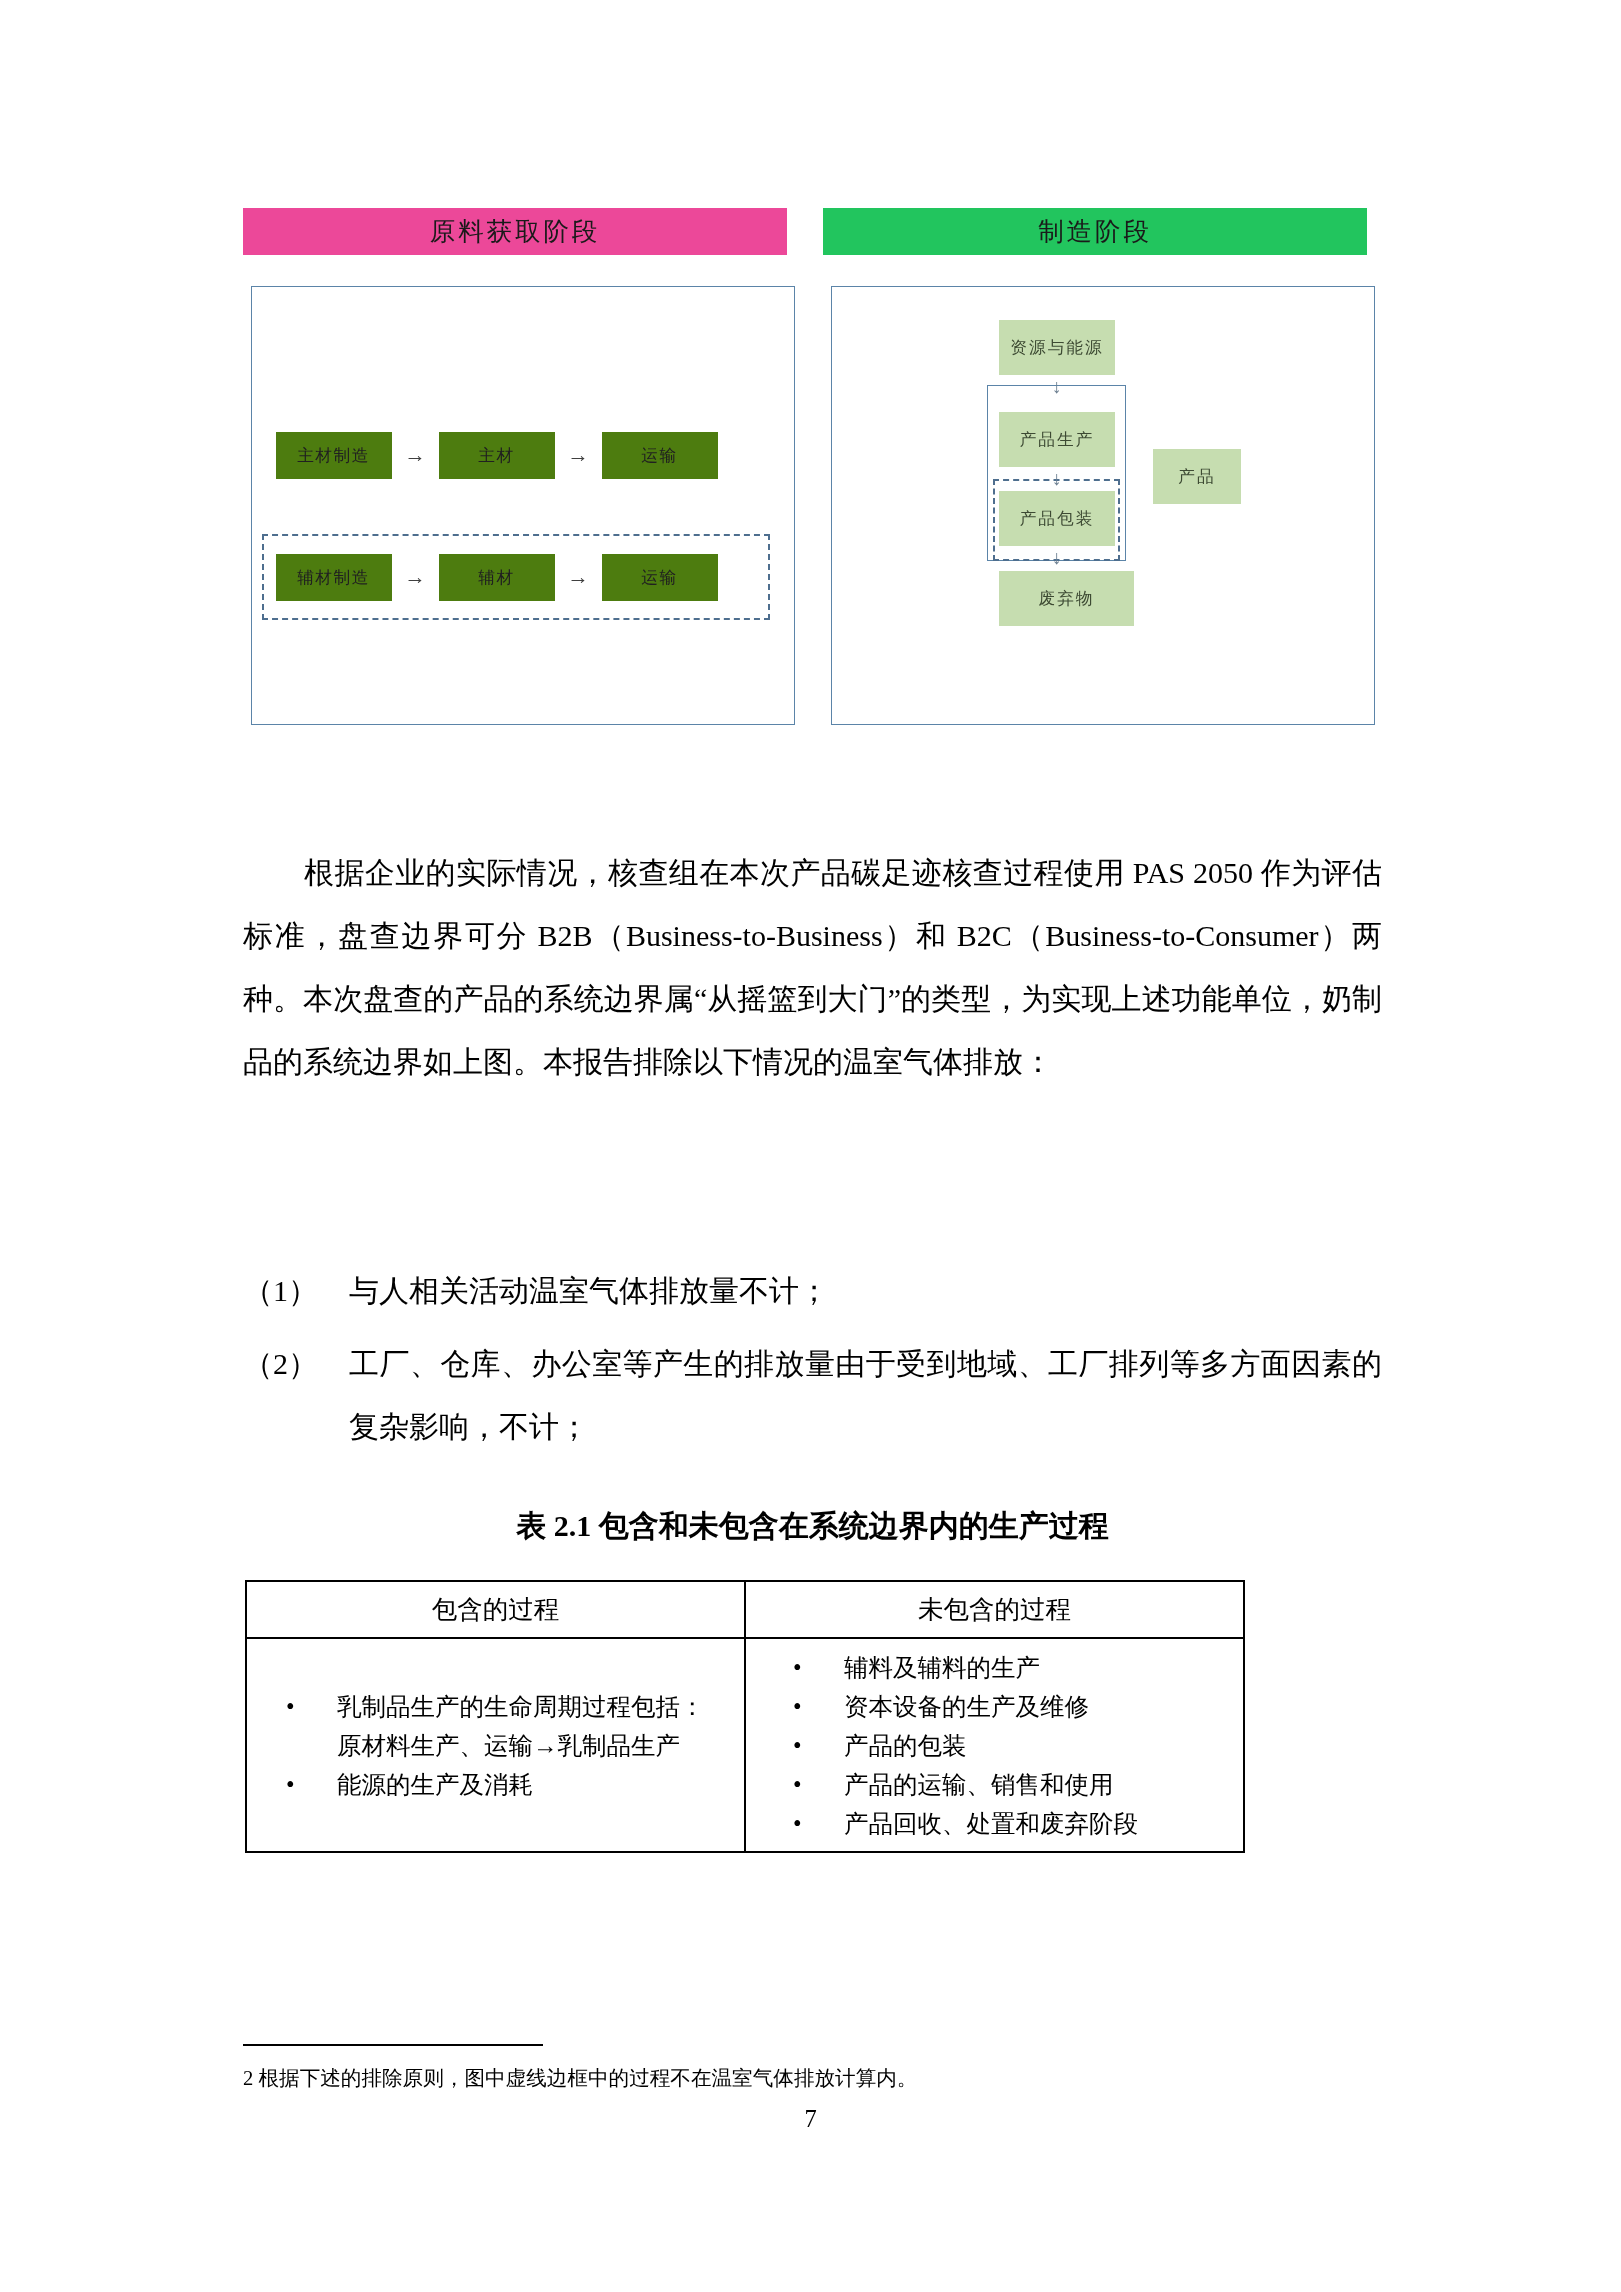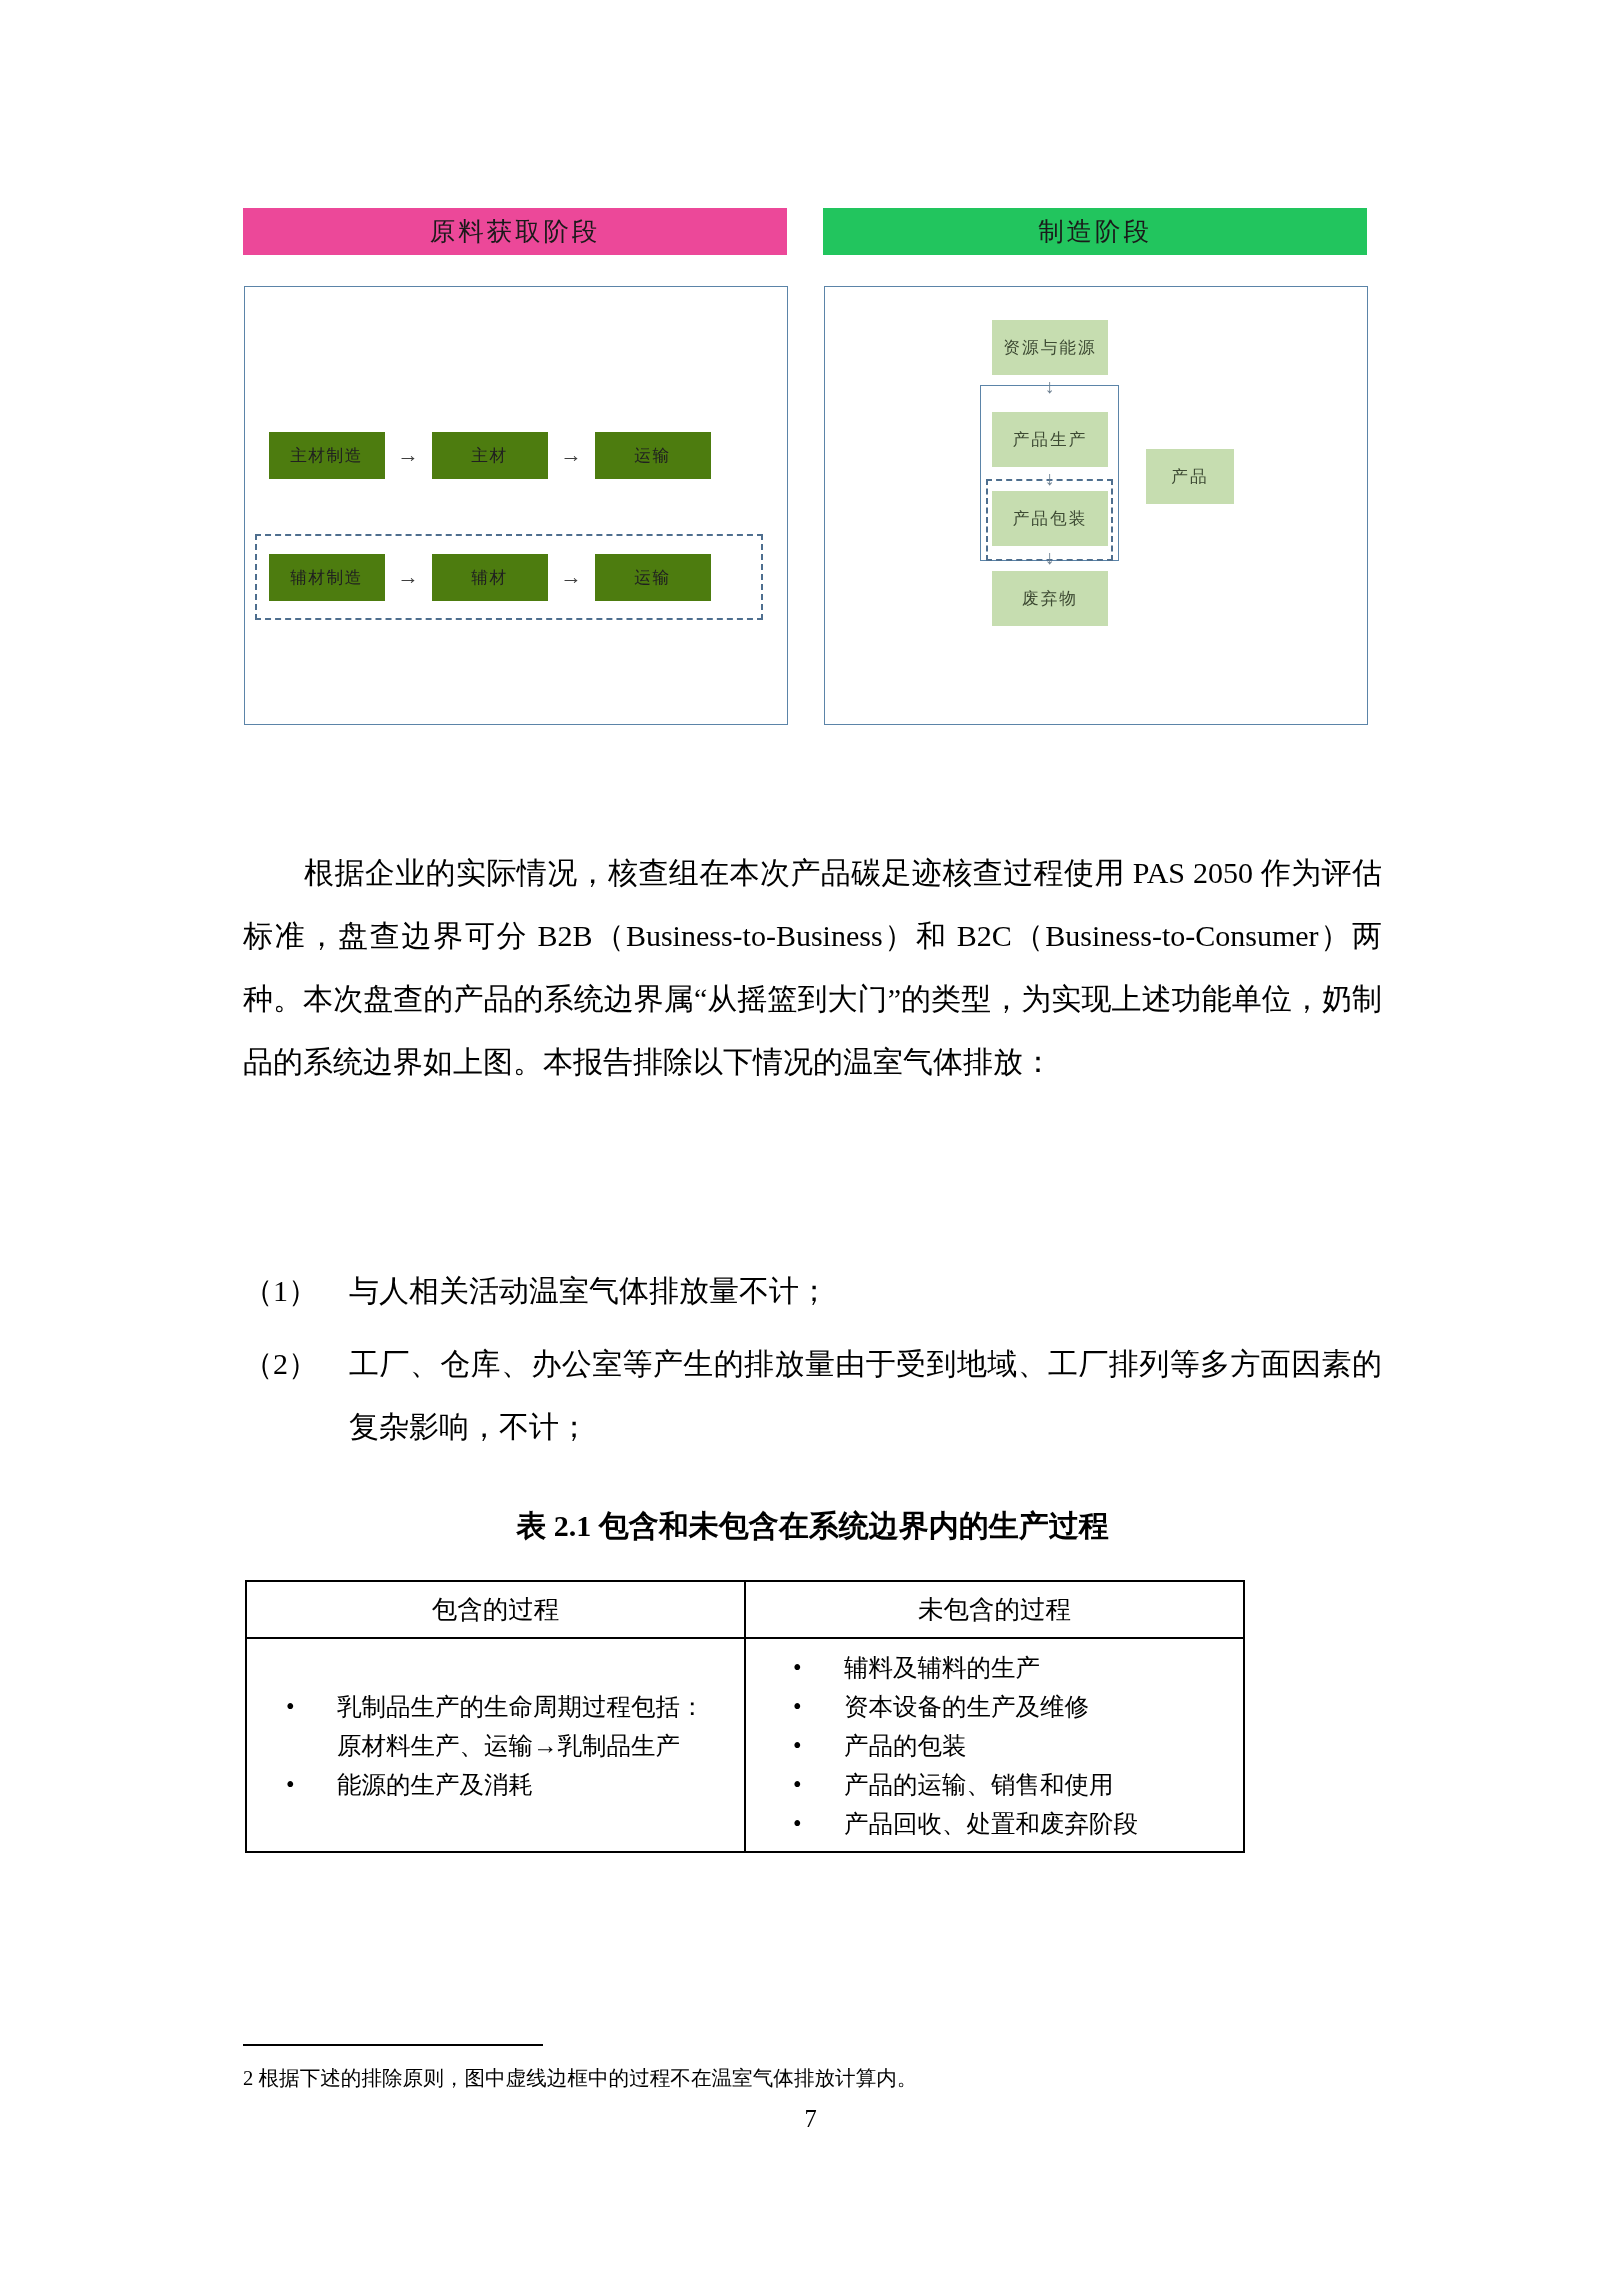--- a/index.html
+++ b/index.html
@@ -52,21 +52,21 @@
     font-size: 25.5px;
     letter-spacing: 2.9px;
     color: #1a1a1a;
     box-sizing: border-box;
   }
   .stage-header.orange { background: #ec4899; }
   .stage-header.green  { background: #22c55e; }
 
   .stage-body {
     position: absolute;
-    left: 1px;
+    left: 8px;
     top: 78px;
     width: 100%;
     height: 439px;
     border: 1.6px solid #5B84A8;
     background: #ffffff;
     box-sizing: border-box;
   }
 
   
   .flow-row {
@@ -116,21 +116,21 @@
     justify-content: center;
     font-size: 16.7px;
     letter-spacing: 2px;
     color: #3d4a33;
     font-family: "Liberation Serif", "DejaVu Serif", serif;
     box-sizing: border-box;
   }
   .gbox.resource { left: 167px; top: 33px;  width: 116px; height: 55px; }
   .gbox.produce  { left: 167px; top: 125px; width: 116px; height: 55px; }
   .gbox.package  { left: 167px; top: 204px; width: 116px; height: 55px; }
-  .gbox.waste    { left: 167px; top: 284px; width: 116px; height: 55px; }
+  .gbox.waste    { left: 167px; top: 284px; width: 135px; height: 55px; }
   .gbox.product  { left: 321px; top: 162px; width: 88px;  height: 55px; }
 
   .solidbox-right {
     position: absolute;
     left: 155px;
     top: 98px;
     width: 139px;
     height: 176px;
     border: 1.6px solid #5B84A8;
     box-sizing: border-box;

